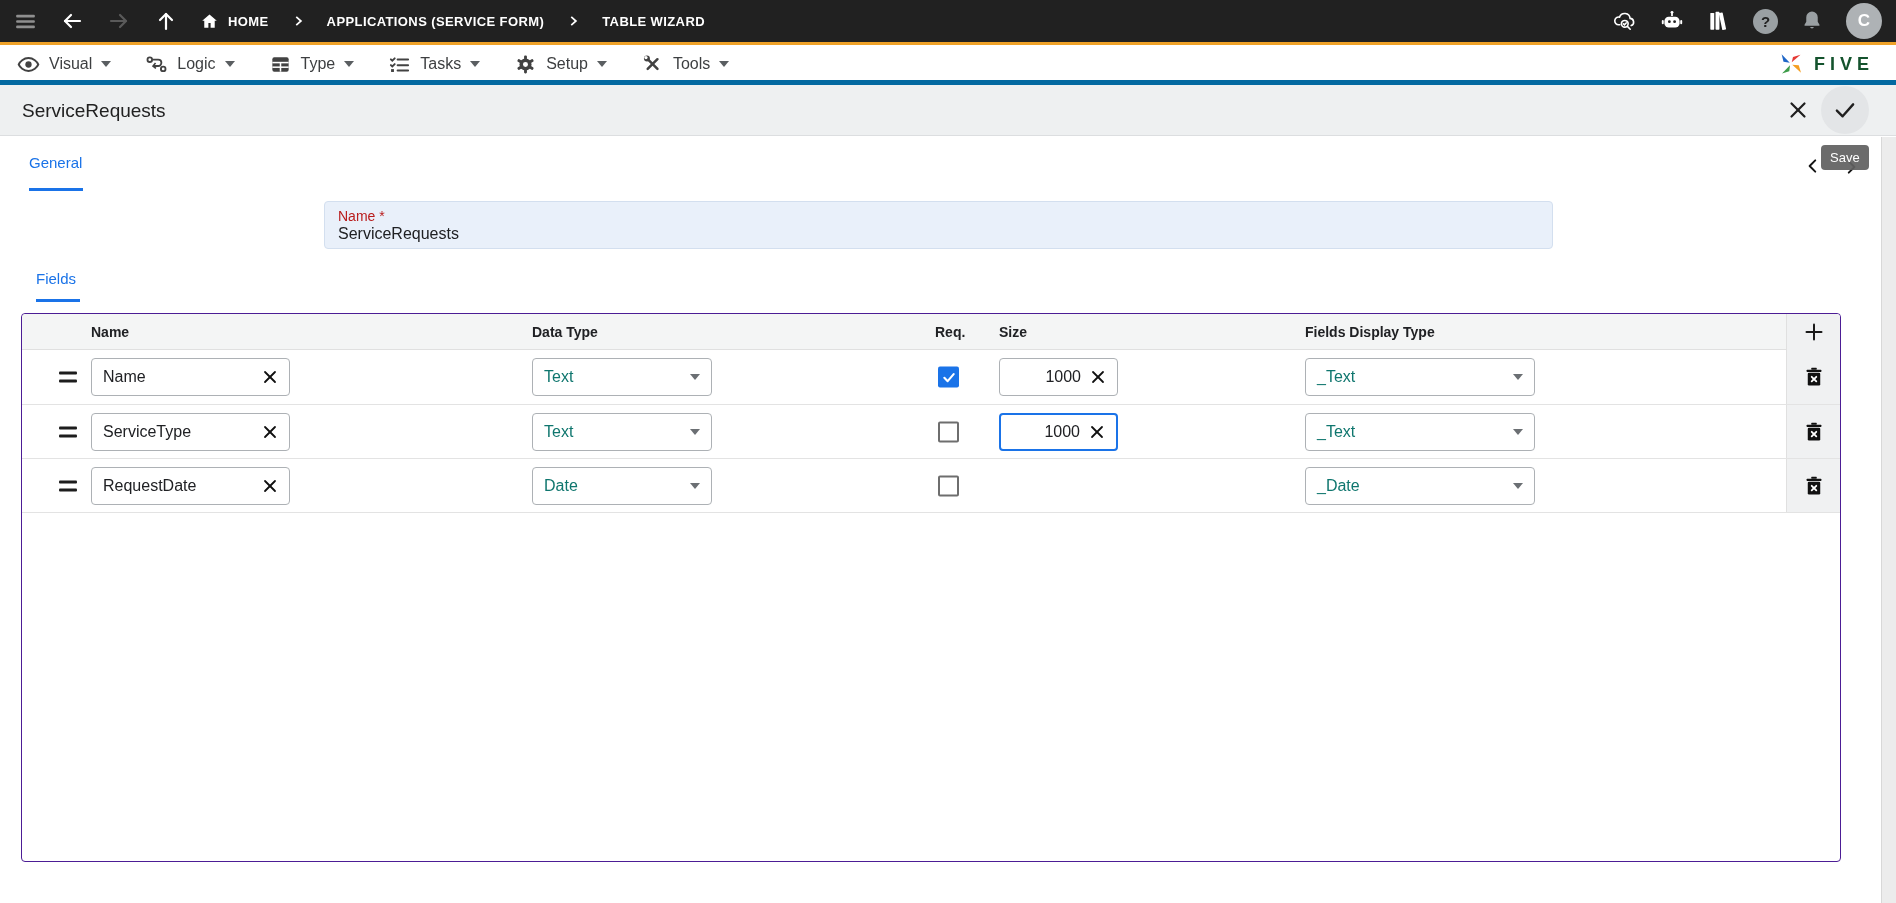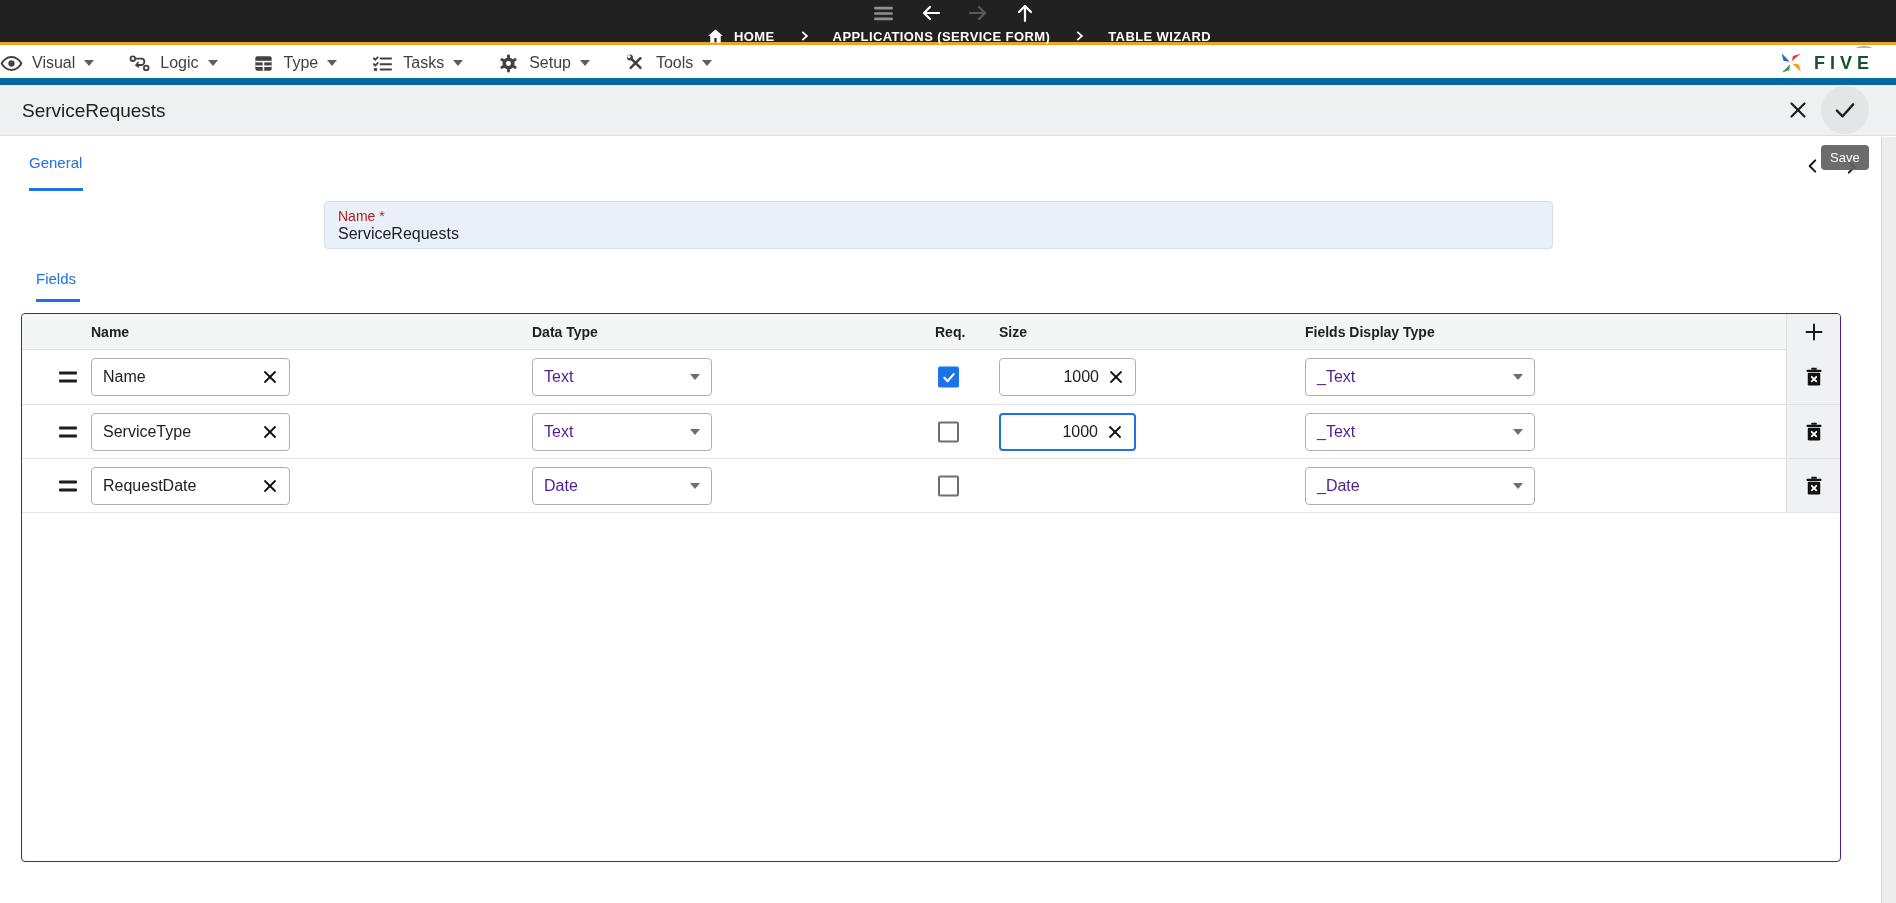--- a/index.html
+++ b/index.html
@@ -3,35 +3,35 @@
 <meta charset="utf-8">
 <style>
   * { box-sizing: border-box; margin: 0; padding: 0; }
   html,body { width:1896px; height:903px; overflow:hidden; background:#fff;
               font-family:"Liberation Sans", sans-serif; }
   #app { position:relative; width:1896px; height:903px; background:#fff; }
 
   
   .topbar { position:absolute; left:0; top:0; width:1896px; height:45px;
             background:#212121; border-bottom:3px solid #EFA228;
-            display:flex; align-items:center;flex-direction:column; }
+            display:flex; align-items:center; }
   .topbar .left { display:flex; align-items:center; gap:21px; padding-left:12px; }
   .icon-btn { display:flex; align-items:center; justify-content:center; width:26px; height:26px; }
   .crumbs { display:flex; align-items:center; gap:22px; margin-left:20px; }
   .crumb { color:#fff; font-size:13px; font-weight:700; letter-spacing:.4px; white-space:nowrap; }
   .crumb-home { display:flex; align-items:center; gap:9px; }
   .topbar .right { margin-left:auto; display:flex; align-items:center; gap:21px; padding-right:14px; }
   .avatar { width:36px; height:36px; border-radius:50%; background:#aeb2b5; color:#fff;
             font-size:17px; font-weight:700; display:flex; align-items:center; justify-content:center; }
   .help-badge { width:25px; height:25px; border-radius:50%; background:#9aa0a3; color:#212121;
                 font-size:15px; font-weight:700; display:flex; align-items:center; justify-content:center; }
 
   
   .menubar { position:absolute; left:0; top:48px; width:1896px; height:37px; background:#fff;
-             border-bottom:7px solid #0369a1; display:flex; align-items:center; }
+             border-bottom:5px solid #0369a1; display:flex; align-items:center; padding-left:17px; }
   .menu-items { display:flex; align-items:center; gap:34px; }
   .menu-item { display:flex; align-items:center; gap:9px; cursor:pointer; }
   .menu-item .lbl { font-size:16px; color:#3d3f41; }
   .caret { width:0; height:0; border-left:5px solid transparent; border-right:5px solid transparent;
            border-top:6px solid #5a5e61; }
   .brand { margin-left:auto; display:flex; align-items:center; gap:8px; padding-right:22px; }
   .brand .word { font-size:18px; font-weight:700; letter-spacing:5px; color:#14532d; }
 
   
   .titlebar { position:absolute; left:0; top:85px; width:1896px; height:51px; background:#eef0f1;
@@ -86,24 +86,24 @@
   .draghandle i { display:block; height:3px; background:#1d1d1d; border-radius:1px; margin:5px 0; }
 
   .cellbox { position:absolute; top:50%; transform:translateY(-50%); height:38px;
              border:1px solid #adb1b5; border-radius:4px; background:#fff;
              display:flex; align-items:center; padding:0 11px; }
   .txt-in { left:69px; width:199px; }
   .txt-in input { flex:1; min-width:0; border:0; outline:0; font-size:16px; color:#202124;
                   font-family:"Liberation Sans",sans-serif; background:transparent; }
   .dd-type { left:510px; width:180px; cursor:pointer; }
   .dd-ddt  { left:1283px; width:230px; cursor:pointer; }
-  .dd-val { flex:1; font-size:16px; color:#4c1d95; }
+  .dd-val { flex:1; font-size:16px; color:#0f766e; }
   .dd-caret { width:0; height:0; border-left:5px solid transparent; border-right:5px solid transparent;
               border-top:6px solid #6b6f73; }
-  .size-in { left:977px; width:137px; }
+  .size-in { left:977px; width:119px; }
   .size-in input { flex:1; min-width:0; border:0; outline:0; font-size:16px; color:#202124;
                    text-align:right; margin-right:9px; background:transparent;
                    font-family:"Liberation Sans",sans-serif; }
   .size-in.focused { border:2px solid #1a73e8; }
   .clear-x { flex:0 0 auto; display:flex; cursor:pointer; }
 
   .cbx { position:absolute; left:916px; top:50%; transform:translateY(-50%); width:21px; height:21px;
          border-radius:2px; cursor:pointer; }
   .cbx.unchecked { border:2px solid #6e6e6e; background:#fff; }
   .cbx.checked { background:#1a73e8; display:flex; align-items:center; justify-content:center; }

